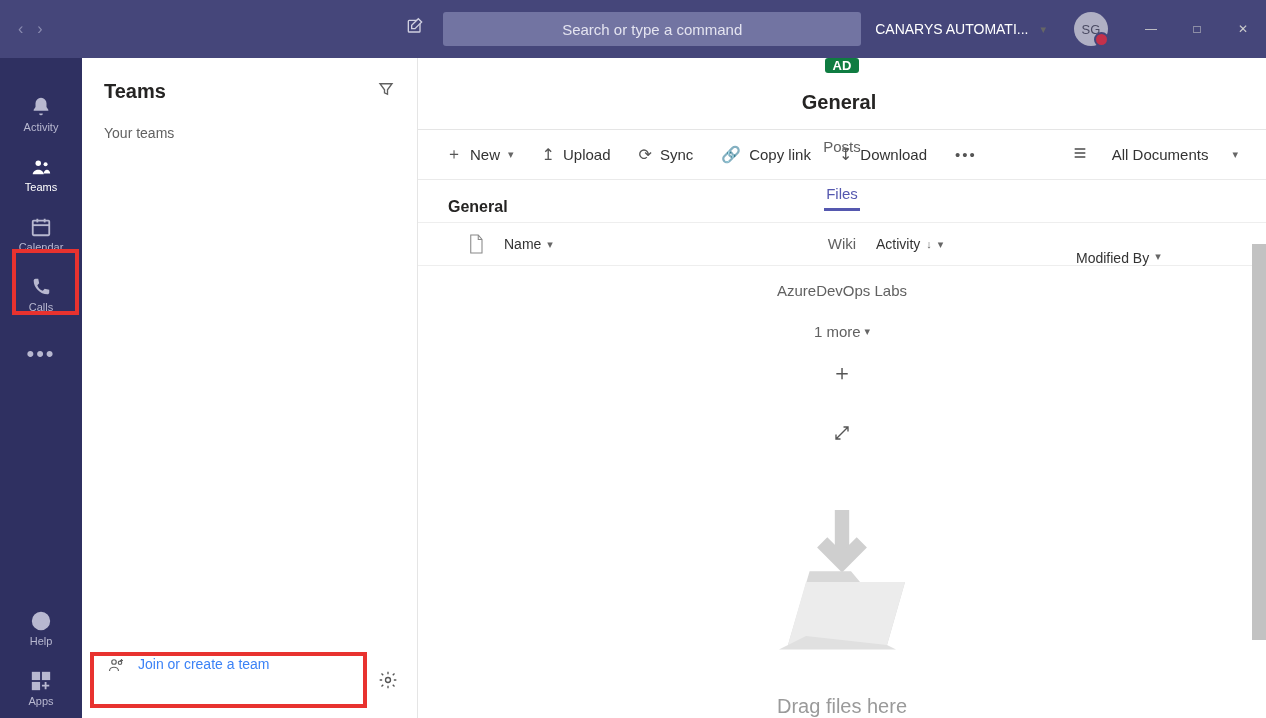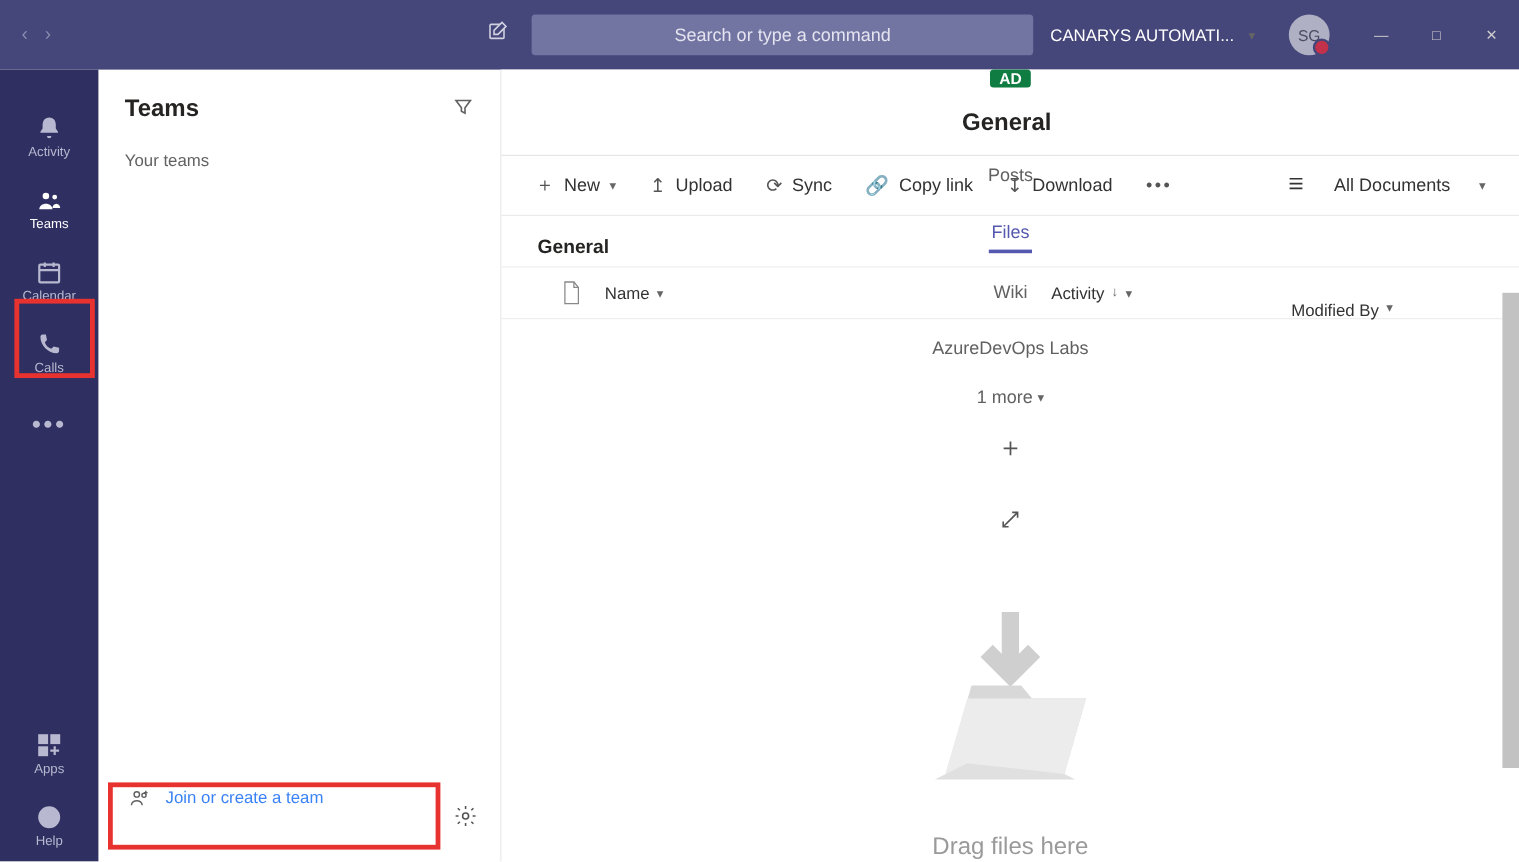--- a/index.html
+++ b/index.html
@@ -120,34 +120,34 @@
           <path d="M6 3c-1 0-2 1-2 2 0 8 7 15 15 15 1 0 2-1 2-2v-3l-5-1-2 2c-3-1-5-3-6-6l2-2-1-5H6z"></path>
         </svg>
       <span>Calls</span>
     </div>
     <div class="rail-item">
       <span class="ico" style="font-size:22px; letter-spacing:2px;">•••</span>
     </div>
     <div class="rail-spacer"></div>
     <div class="rail-item">
       <svg class="ico" viewBox="0 0 24 24" fill="none" stroke="currentColor" stroke-width="2">
+          <circle cx="12" cy="12" r="9"></circle>
+          <path d="M9.5 9a2.5 2.5 0 115 0c0 1.5-2.5 2-2.5 4"></path>
+          <circle cx="12" cy="17" r="0.8" fill="currentColor"></circle>
+        </svg>
+      <span>Help</span>
+    </div>
+    <div class="rail-item">
+      <svg class="ico" viewBox="0 0 24 24" fill="none" stroke="currentColor" stroke-width="2">
           <rect x="3" y="3" width="7" height="7"></rect>
           <rect x="14" y="3" width="7" height="7"></rect>
           <rect x="3" y="14" width="7" height="7"></rect>
           <path d="M17 13v8m-4-4h8"></path>
         </svg>
       <span>Apps</span>
-    </div>
-    <div class="rail-item">
-      <svg class="ico" viewBox="0 0 24 24" fill="none" stroke="currentColor" stroke-width="2">
-          <circle cx="12" cy="12" r="9"></circle>
-          <path d="M9.5 9a2.5 2.5 0 115 0c0 1.5-2.5 2-2.5 4"></path>
-          <circle cx="12" cy="17" r="0.8" fill="currentColor"></circle>
-        </svg>
-      <span>Help</span>
     </div>
   </div>
 
   <div class="sidebar">
     <div class="sidebar-head">
       <div class="sidebar-title">Teams</div>
       <div class="filter-icon">
         <svg width="18" height="18" viewBox="0 0 24 24" fill="none" stroke="currentColor" stroke-width="1.8">
             <path d="M4 5h16l-6 8v6l-4-2v-4L4 5z"></path>
           </svg>

